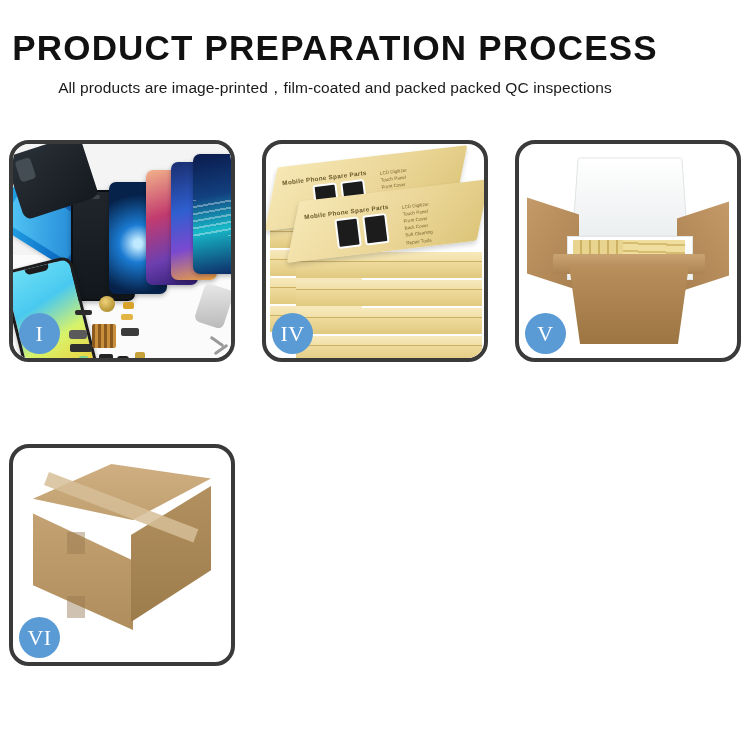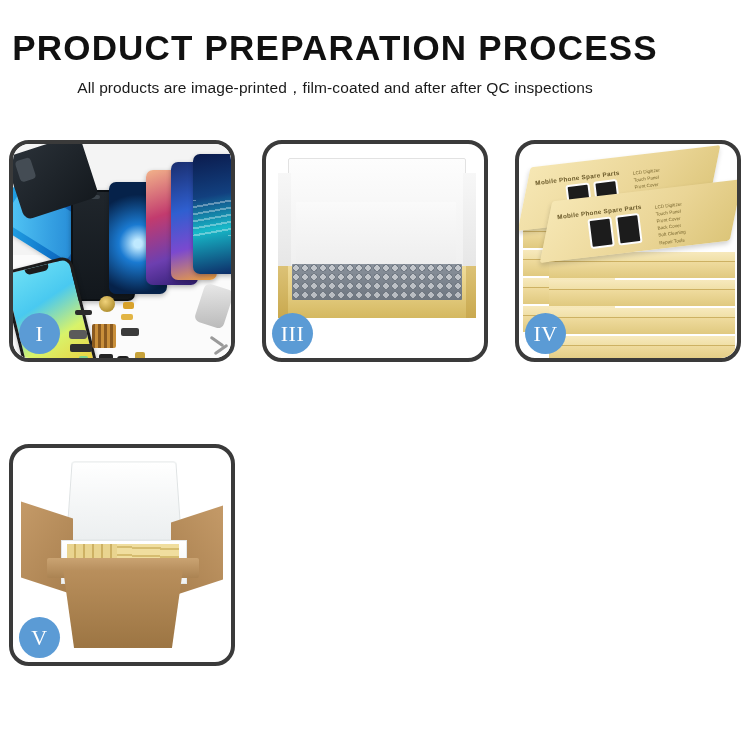--- a/index.html
+++ b/index.html
@@ -214,21 +214,21 @@
   .vi-seal2{position:absolute;left:54px;top:148px;width:18px;height:22px;
     background:rgba(150,120,80,.45);}
 </style>
 </head>
 <body>
 
 <div class="page">
 
   <div class="header">
     <div class="title">PRODUCT PREPARATION PROCESS</div>
-    <div class="subtitle">All products are image-printed，film-coated and after after QC inspections</div>
+    <div class="subtitle">All products are image-printed，film-coated and packed packed QC inspections</div>
   </div>
 
   <div class="grid">
 
     <div class="panel">
       <div class="panel-inner">
         <div class="p1-bg"></div>
         <div class="ph ph-a"></div>
         <div class="ph ph-b"></div>
         <div class="ph ph-c"></div>
@@ -250,29 +250,20 @@
         <div class="part pt10"></div>
         <div class="part pt11"></div>
         <div class="part pt12"></div>
         <div class="part pt13"></div>
         <div class="part pt14"></div>
       </div>
       <div class="badge">I</div>
     </div>
 
 
-    <div class="panel">
-      <div class="panel-inner">
-        <div class="p3-lid"></div>
-        <div class="p3-foam"></div>
-        <div class="p3-tray"></div>
-        <div class="p3-grey"></div>
-      </div>
-      <div class="badge">III</div>
-    </div>
 
     <div class="panel">
       <div class="panel-inner">
         <div class="stack">
 
           <div class="sbox" style="left:4px;top:78px;width:92px;">
               <div class="top"></div>
               <div class="front"></div>
             </div>
           <div class="sbox" style="left:4px;top:106px;width:92px;">
@@ -346,15 +337,26 @@
         <div class="v-flapR"></div>
         <div class="v-foamIn"></div>
         <div class="v-gold"></div>
         <div class="v-gold2"></div>
         <div class="v-rim"></div>
         <div class="v-body"></div>
       </div>
       <div class="badge">V</div>
     </div>
 
+    <div class="panel">
+      <div class="panel-inner">
+        <div class="vi-top"></div>
+        <div class="vi-left"></div>
+        <div class="vi-right"></div>
+        <div class="vi-tape"></div>
+        <div class="vi-seal1"></div>
+        <div class="vi-seal2"></div>
+      </div>
+      <div class="badge">VI</div>
+    </div>
 
   </div>
 </div>
 
 </body></html>

